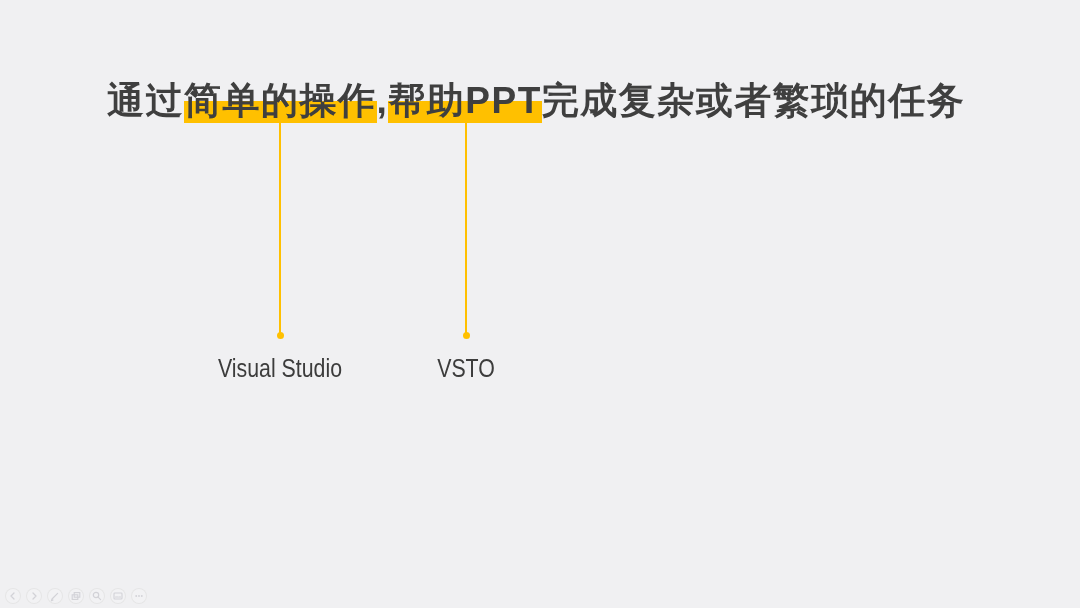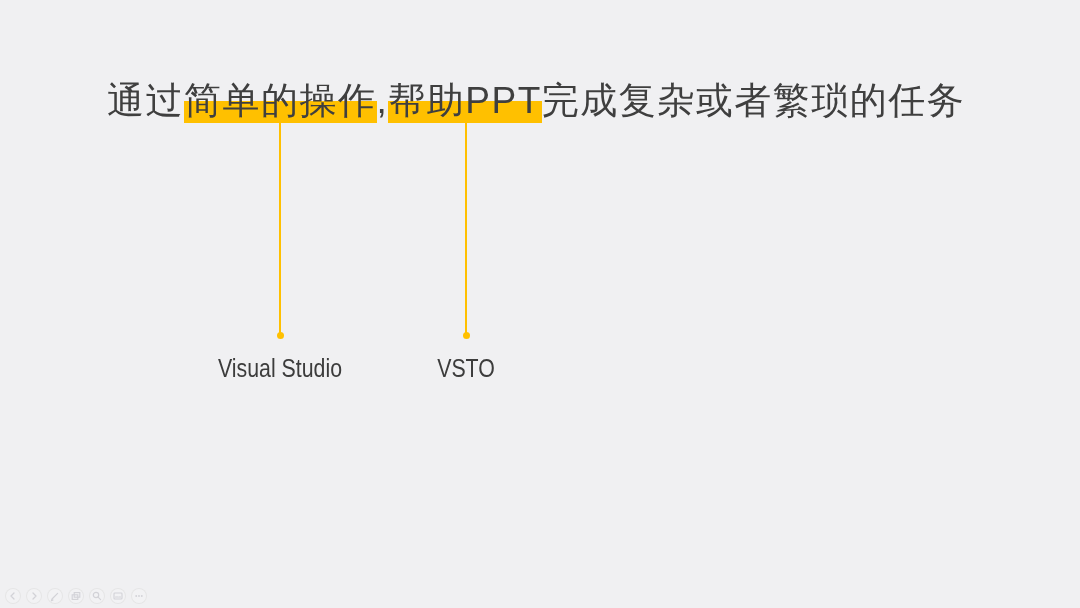--- a/index.html
+++ b/index.html
@@ -19,21 +19,21 @@
     width:1080px;height:608px;
     background:var(--bg);
   }
   
   .title{
     position:absolute;
     left:107px;top:80px;
     font-size:37px;
     line-height:42px;
     letter-spacing:1.5px;
-    font-weight:400;
+    font-weight:700;
     color:var(--title-color);
     white-space:nowrap;
   }
   .seg{position:relative;}
   .seg.hl{
     background-image:linear-gradient(var(--hl),var(--hl));
     background-repeat:no-repeat;
     background-size:100% 22px;
     background-position:0 21px;
     padding-bottom:3px;

